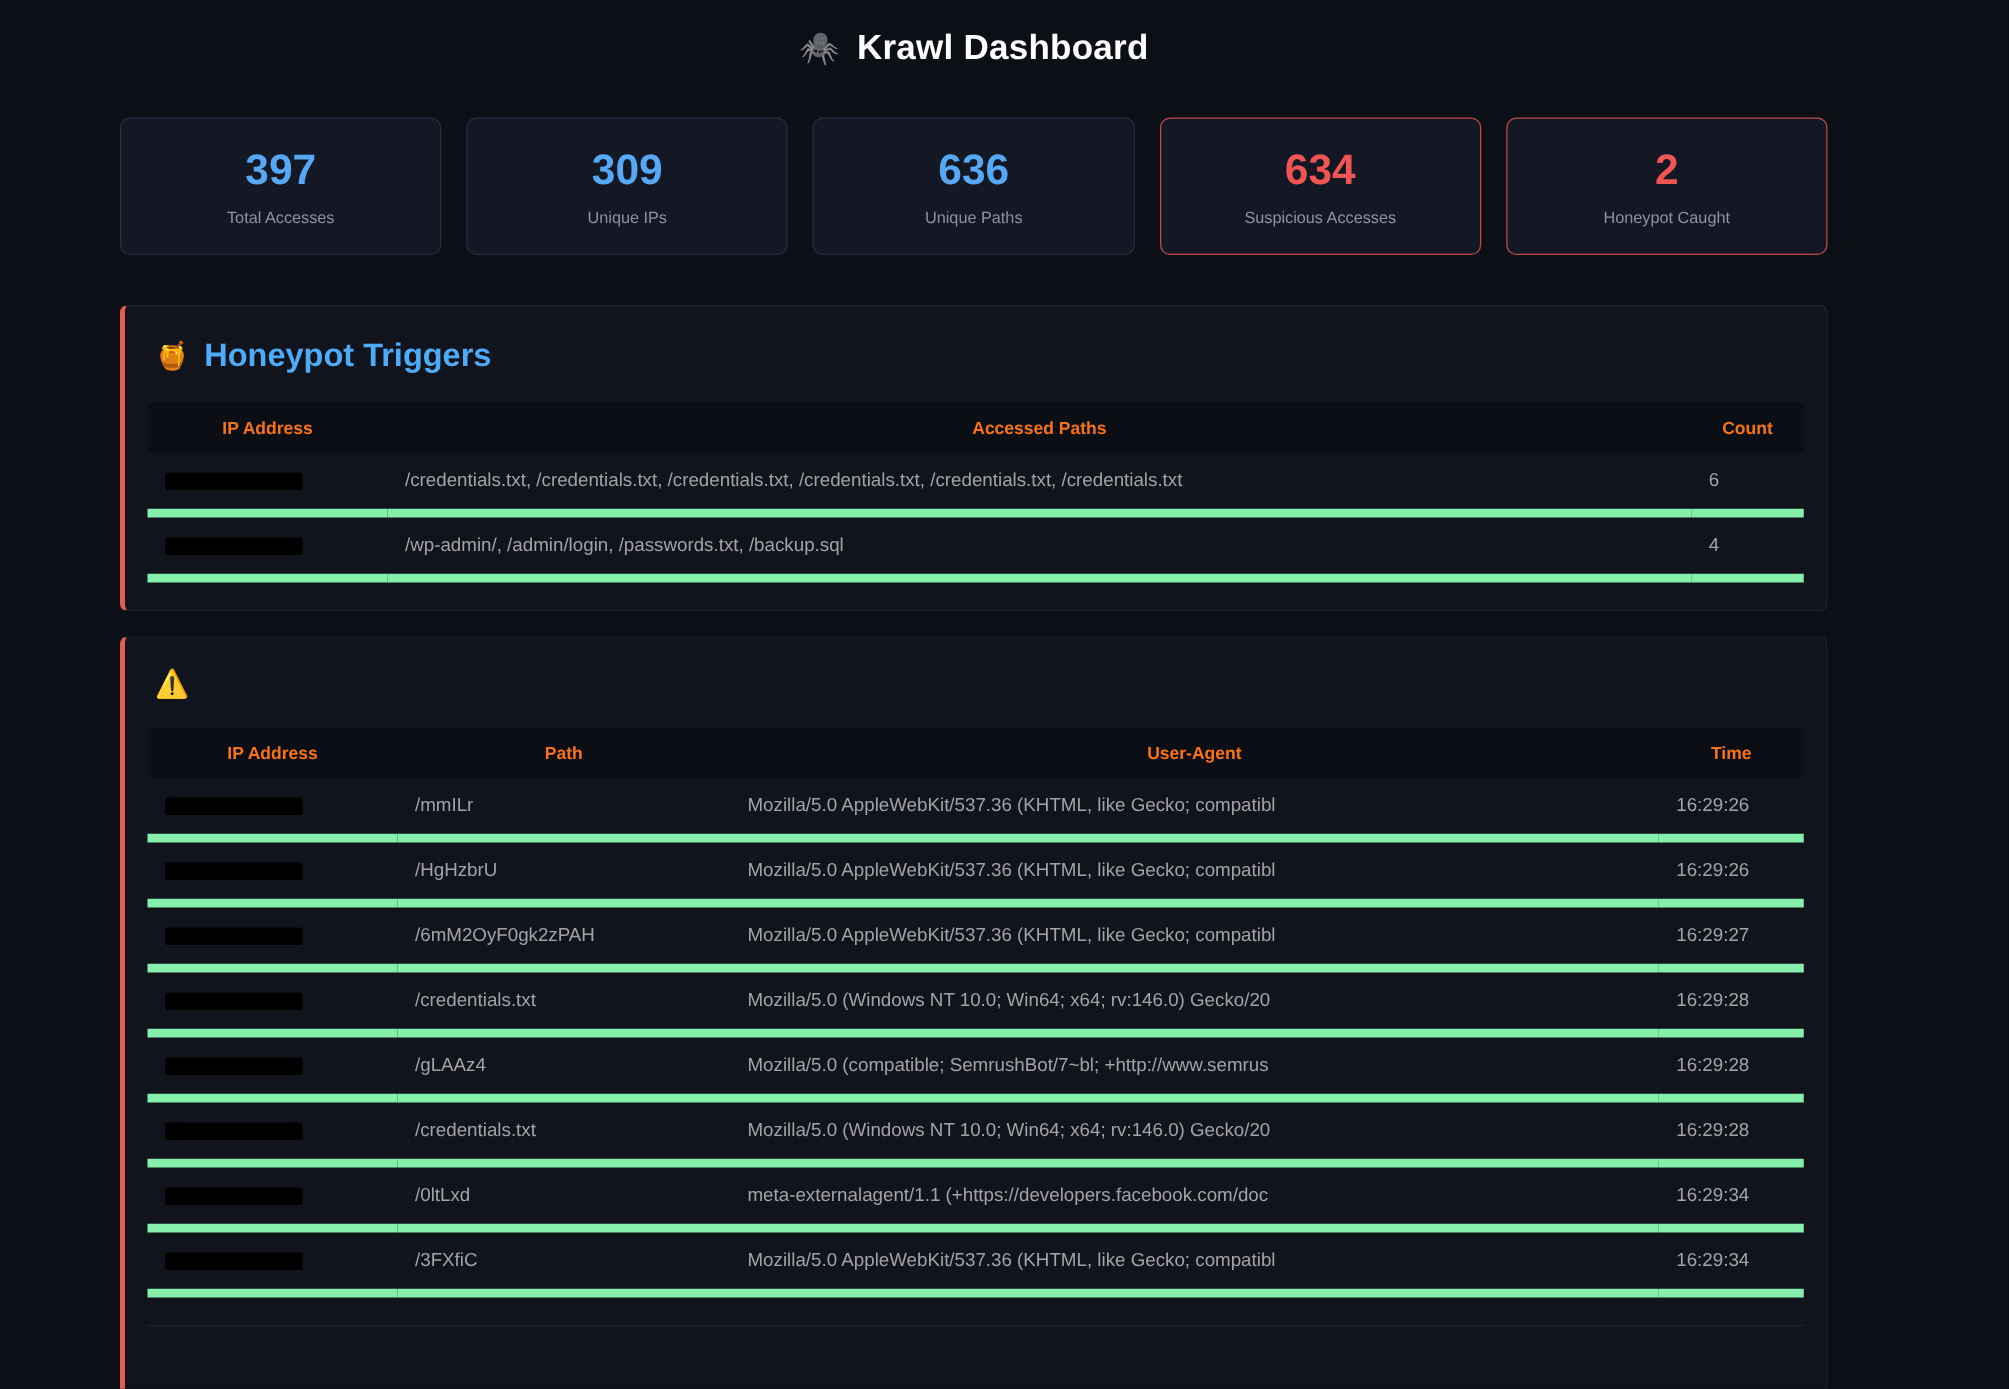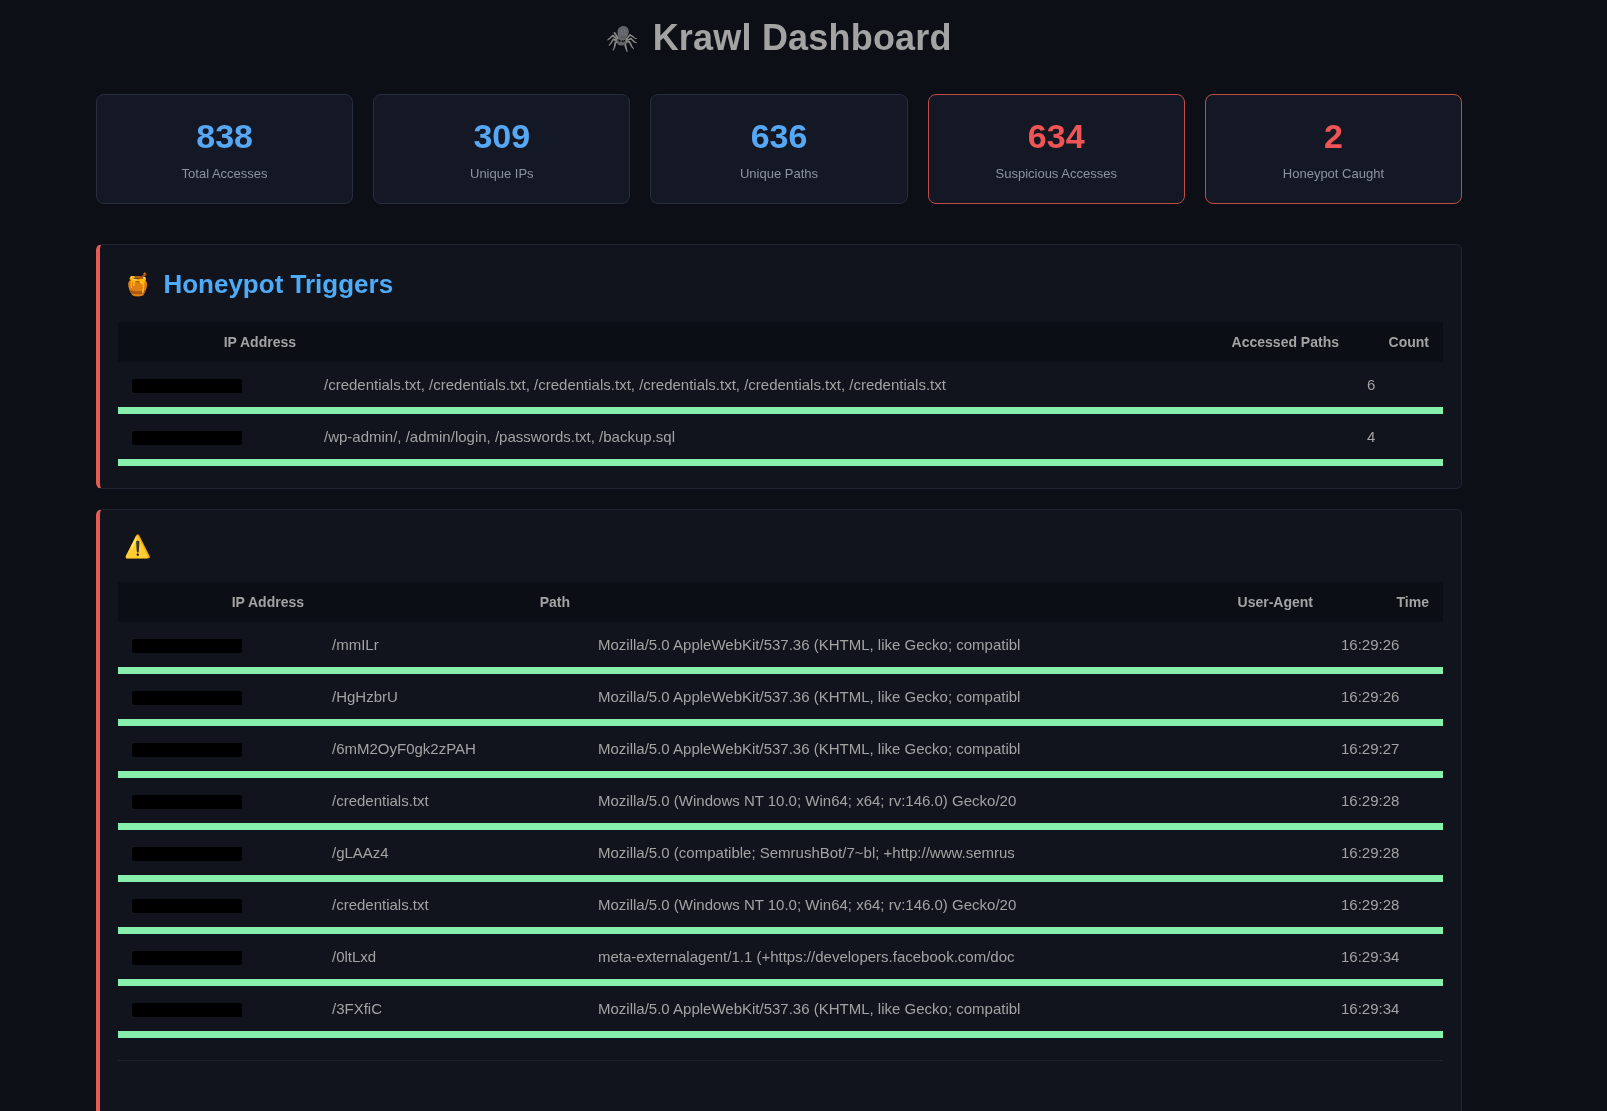--- a/index.html
+++ b/index.html
@@ -9,21 +9,21 @@
     color: #dde1e8;
     font-family: "Liberation Sans", sans-serif;
   }
   .container { width: 1366px; margin-left: 96px; }
 
   
   .page-header {
     display: flex; justify-content: center; align-items: center;
     gap: 14px; padding-top: 18px; height: 58px;
   }
-  .page-header .title { font-size: 36px; font-weight: bold; color: #a3a3a3; letter-spacing: 0.2px; }
+  .page-header .title { font-size: 28px; font-weight: bold; color: #ffffff; letter-spacing: 0.2px; }
   .spider { font-size: 26px; color: #7b6fd0; }
 
   
   .stats { display: flex; gap: 20px; margin-top: 36px; }
   .card {
     flex: 1; height: 110px;
     background: #141824;
     border: 1px solid #262d3d;
     border-radius: 8px;
     display: flex; flex-direction: column; justify-content: center; align-items: center;
@@ -50,23 +50,23 @@
   }
   .panel-title h2 { font-size: 26px; font-weight: bold; color: #4dabf7; }
   .panel-icon { font-size: 22px; }
   .panel-icon.honey { color: #e09b3d; }
   .panel-icon.warning { color: #f0b429; }
 
   
   table { width: 100%; border-collapse: collapse; font-size: 15px; table-layout: fixed; }
   thead th {
     background: #0b0e15;
-    color: #a3a3a3;
+    color: #f97316;
     font-size: 14px; font-weight: bold;
-    text-align: right;
+    text-align: center;
     padding: 12px 14px;
   }
   tbody td {
     padding: 14px;
     border-bottom: 7px solid #86efac;
     color: #a3a3a3;
     white-space: nowrap; overflow: hidden; text-overflow: clip;
   }
   .redact { display: inline-block; width: 110px; height: 14px; background: #000; border-radius: 2px; vertical-align: middle; }
 
@@ -86,21 +86,21 @@
 
 <div class="container">
 
   <header class="page-header">
     <span class="spider">🕷️</span>
     <h1 class="title">Krawl Dashboard</h1>
   </header>
 
   <div class="stats" id="stats-row">
       <div class="card">
-        <div class="card-value">838</div>
+        <div class="card-value">397</div>
         <div class="card-label">Total Accesses</div>
       </div>
       <div class="card">
         <div class="card-value">309</div>
         <div class="card-label">Unique IPs</div>
       </div>
       <div class="card">
         <div class="card-value">636</div>
         <div class="card-label">Unique Paths</div>
       </div>

